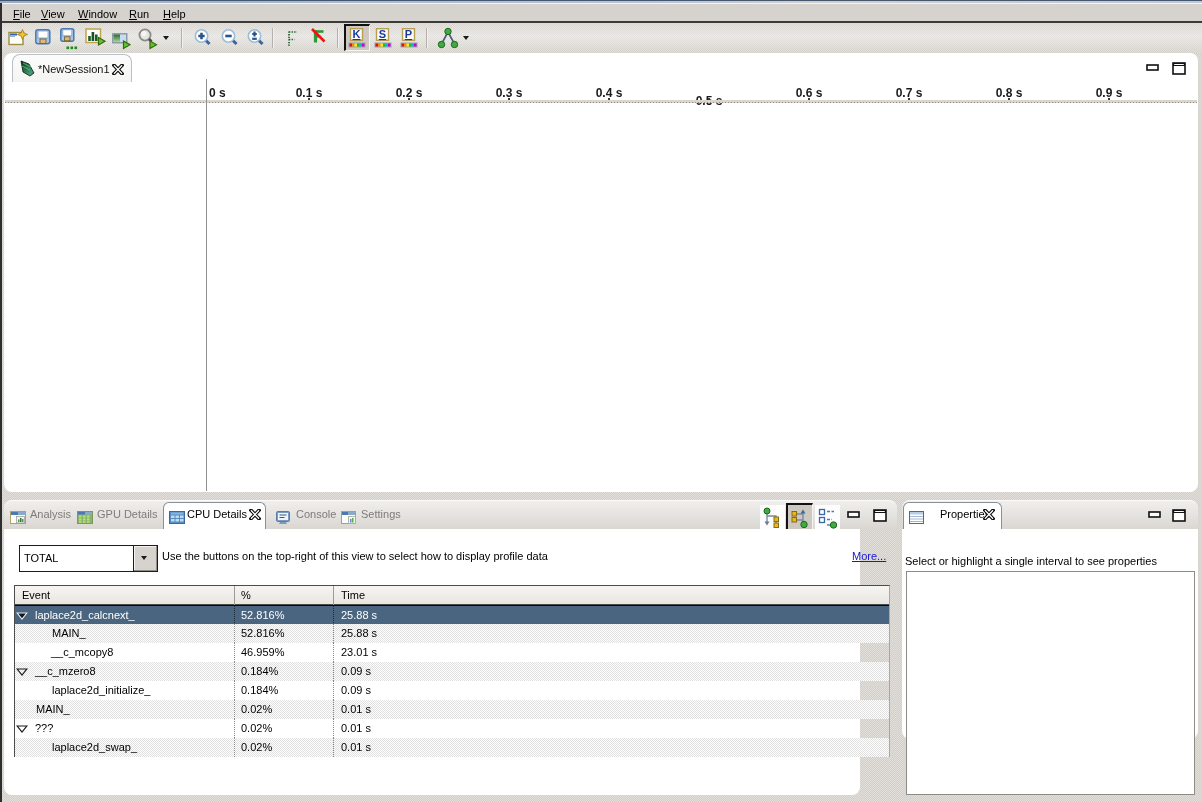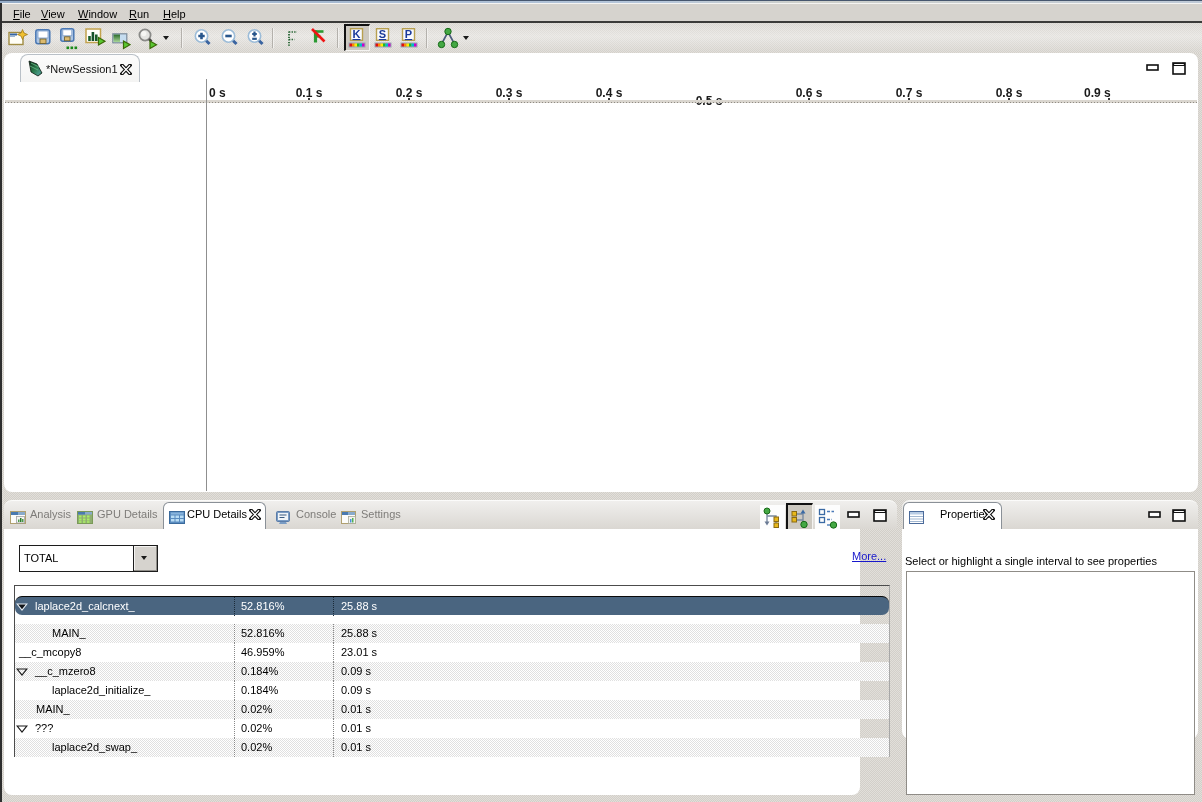--- a/index.html
+++ b/index.html
@@ -26,21 +26,21 @@
   background-image:linear-gradient(rgba(255,255,255,0.12), rgba(255,255,255,0.42) 45%, rgba(255,255,255,0.05) 95%),
     conic-gradient(#d2cfc9 25%, #e0ddd8 0 50%, #d2cfc9 0 75%, #e0ddd8 0);
   background-size:100% 100%, 2px 2px; }
 .tsep { position:absolute; top:5px; width:2px; height:20px;
   border-left:1px solid #b4b1ac; border-right:1px solid #f1f0ee; }
 .darr { position:absolute; width:0; height:0; border-left:3.5px solid transparent;
   border-right:3.5px solid transparent; border-top:4.5px solid #1a1a1a; }
 
 #editor { left:4px; top:53px; width:1194px; height:439px; background:#fff;
   border-radius:8px; }
-#etab { position:absolute; left:16px; top:1px; width:120px; height:28px;
+#etab { position:absolute; left:8px; top:1px; width:120px; height:28px;
   border:1px solid #b9c0c7; border-bottom:none; border-radius:8px 8px 0 0;
   background:linear-gradient(#fcfcfc,#f4f4f3); }
 #etabtxt { position:absolute; left:25px; top:8px; font-size:11px; color:#111; }
 .rlabel { position:absolute; top:33px; font-size:12px; font-weight:bold; color:#1a1a1a; }
 .rtick { position:absolute; top:45px; width:1.5px; height:4px; background:#3a3a3a; }
 #rline { position:absolute; left:1px; top:47px; width:1192px; height:3px;
   background-image:linear-gradient(#dad6cf 2px, transparent 0),
     repeating-linear-gradient(90deg, #8f8b84 0 1px, #d8d4cd 1px 3px); }
 #vdiv { position:absolute; left:202px; top:26px; width:1px; height:412px; background:#8f8f8f; }
 
@@ -262,21 +262,21 @@
   </svg>
   <div class="rlabel" style="left:205px;">0 s</div>
   <div class="rlabel" style="left:280px; width:50px; text-align:center;">0.1 s</div>
   <div class="rlabel" style="left:380px; width:50px; text-align:center;">0.2 s</div>
   <div class="rlabel" style="left:480px; width:50px; text-align:center;">0.3 s</div>
   <div class="rlabel" style="left:580px; width:50px; text-align:center;">0.4 s</div>
   <div class="rlabel" style="left:680px; width:50px; text-align:center;margin-top:8px;">0.5 s</div>
   <div class="rlabel" style="left:780px; width:50px; text-align:center;">0.6 s</div>
   <div class="rlabel" style="left:880px; width:50px; text-align:center;">0.7 s</div>
   <div class="rlabel" style="left:980px; width:50px; text-align:center;">0.8 s</div>
-  <div class="rlabel" style="left:1080px; width:50px; text-align:left;">0.9 s</div>
+  <div class="rlabel" style="left:1080px; width:50px; text-align:center;">0.9 s</div>
   <div class="rtick" style="left:304px;"></div>
   <div class="rtick" style="left:404px;"></div>
   <div class="rtick" style="left:504px;"></div>
   <div class="rtick" style="left:604px;"></div>
   <div class="rtick" style="left:704px;"></div>
   <div class="rtick" style="left:804px;"></div>
   <div class="rtick" style="left:904px;"></div>
   <div class="rtick" style="left:1004px;"></div>
   <div class="rtick" style="left:1104px;"></div>
   <div id="rline"></div>
@@ -385,41 +385,49 @@
     <rect x="1" y="1" width="12" height="3" fill="#111"></rect>
     <rect x="2.2" y="2" width="9.6" height="1" fill="#fff"></rect>
   </svg>
   <div class="pcontent" style="width:856px; height:266px;">
     <div id="combo">
       <div id="combotxt">TOTAL</div>
       <div id="combobtn">
           <div class="darr" style="left:7px; top:10px;"></div>
         </div>
     </div>
+    <div id="helptxt">Use the buttons on the top-right of this view to select how to display profile data</div>
     <div id="morelnk">More...</div>
     <div id="cputable">
-      <div class="row rowsel" style="top:10px;border-radius:7px;">
+      <div id="thead">
+        <div class="cell" style="left:7px;">Event</div>
+        <div class="cell" style="left:226px;">%</div>
+        <div class="cell" style="left:326px;">Time</div>
+        <div class="hsep" style="left:219px;"></div>
+        <div class="hsep" style="left:318px;"></div>
+      </div>
+      <div class="row rowsel" style="top:19px;">
         <svg class="twisty" width="12" height="8" viewBox="0 0 12 8">
             <path d="M1.2 1 L10.8 1 L6 7 Z" fill="#101418" stroke="#e8eef4" stroke-width="1.1"></path>
           </svg>
         <div class="cell" style="left:20px;">laplace2d_calcnext_</div>
         <div class="cell" style="left:226px;">52.816%</div>
         <div class="cell" style="left:326px;">25.88 s</div>
         <div class="csep" style="left:219px; background-image:linear-gradient(#1a2a38 50%, transparent 0);"></div>
         <div class="csep" style="left:318px; background-image:linear-gradient(#1a2a38 50%, transparent 0);"></div>
       </div>
       <div class="row rowg" style="top:38px;">
         <div class="cell" style="left:37px;">MAIN_</div>
         <div class="cell" style="left:226px;">52.816%</div>
         <div class="cell" style="left:326px;">25.88 s</div>
         <div class="csep" style="left:219px;"></div>
           <div class="csep" style="left:318px;"></div>
       </div>
       <div class="row" style="top:57px;">
-        <div class="cell" style="left:4px;">__c_mcopy8</div>
+        <div class="cell" style="left:36px;">__c_mcopy8</div>
         <div class="cell" style="left:226px;">46.959%</div>
         <div class="cell" style="left:326px;">23.01 s</div>
         <div class="csep" style="left:219px;"></div>
           <div class="csep" style="left:318px;"></div>
       </div>
       <div class="row rowg" style="top:76px;">
         <svg class="twisty" width="12" height="8" viewBox="0 0 12 8">
             <path d="M1.2 1 L10.8 1 L6 7 Z" fill="none" stroke="#1a1a1a" stroke-width="1.2"></path>
           </svg>
         <div class="cell" style="left:20px;">__c_mzero8</div>

